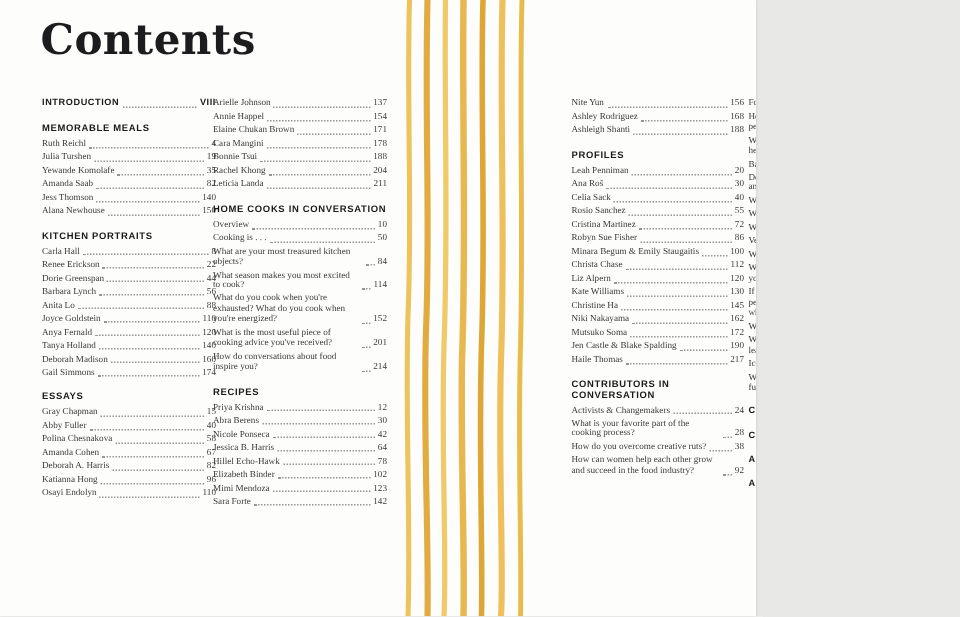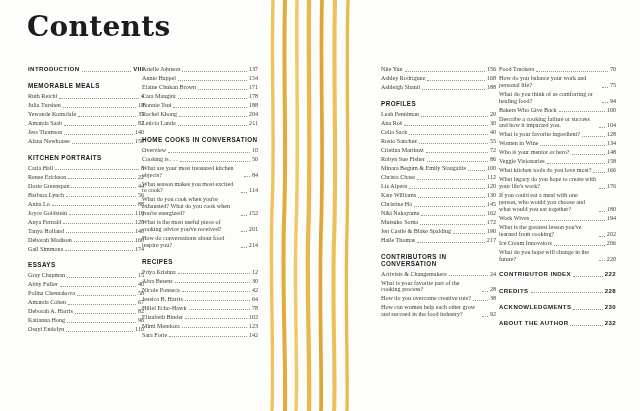--- a/index.html
+++ b/index.html
@@ -1,17 +1,17 @@
 <!DOCTYPE html>
 <html><head>
 <meta charset="utf-8">
 <style>
   html,body{margin:0;padding:0;background:#e8e8e6;}
   .spread{
-    position:relative;width:640px;height:411px;overflow:hidden;
+    position:relative;width:504px;height:411px;overflow:hidden;
     background:#fdfdfb;
     font-family:"Liberation Serif", serif;
     box-shadow:0 0 2px rgba(0,0,0,.15);
   }
   .title{
     position:absolute;left:27px;top:10px;margin:0;
     font-family:"DejaVu Serif", serif;
     font-weight:800;font-size:28px;letter-spacing:.3px;color:#1c1c1e;
   }
   .noodles{position:absolute;left:266px;top:0;width:92px;height:411px;}

